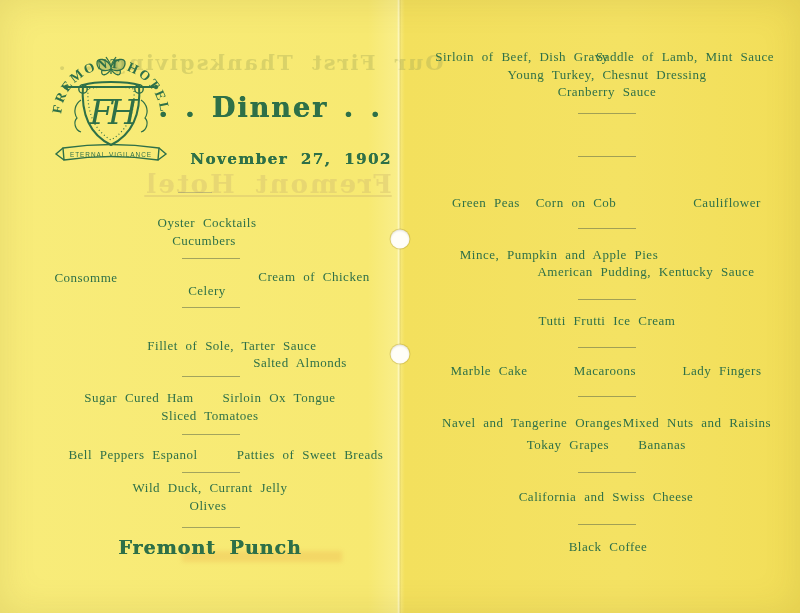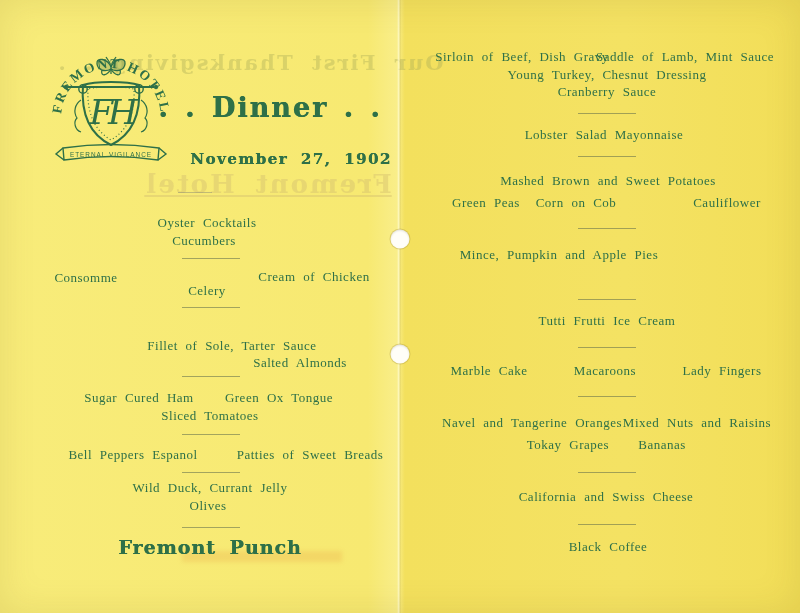--- a/index.html
+++ b/index.html
@@ -103,44 +103,43 @@
   <div class="mi" style="left:204px; top:241px;">Cucumbers</div>
   <div class="rule" style="left:211px; top:258px;"></div>
   <div class="mi" style="left:86px;  top:278px;">Consomme</div>
   <div class="mi" style="left:314px; top:277px;">Cream of Chicken</div>
   <div class="mi" style="left:207px; top:291px;">Celery</div>
   <div class="rule" style="left:211px; top:307px;"></div>
   <div class="mi" style="left:232px; top:346px;">Fillet of Sole, Tarter Sauce</div>
   <div class="mi" style="left:300px; top:363px;">Salted Almonds</div>
   <div class="rule" style="left:211px; top:376px;"></div>
   <div class="mi" style="left:139px; top:398px;">Sugar Cured Ham</div>
-  <div class="mi" style="left:279px; top:398px;">Green Ox Tongue</div>
+  <div class="mi" style="left:279px; top:398px;">Sirloin Ox Tongue</div>
   <div class="mi" style="left:210px; top:416px;">Sliced Tomatoes</div>
   <div class="rule" style="left:211px; top:434px;"></div>
   <div class="mi" style="left:133px; top:455px;">Bell Peppers Espanol</div>
   <div class="mi" style="left:281px; top:455px;margin-left:29px;">Patties of Sweet Breads</div>
   <div class="rule" style="left:211px; top:472px;"></div>
   <div class="mi" style="left:210px; top:488px;">Wild Duck, Currant Jelly</div>
   <div class="mi" style="left:208px; top:506px;">Olives</div>
   <div class="rule" style="left:211px; top:527px;"></div>
   <div class="mi bl punch" style="left:210px; top:547px;">Fremont Punch</div>
 
   <div class="mi" style="left:522px; top:57px;">Sirloin of Beef, Dish Gravy</div>
   <div class="mi" style="left:685px; top:57px;">Saddle of Lamb, Mint Sauce</div>
   <div class="mi" style="left:607px; top:75px;text-align:right;">Young Turkey, Chesnut Dressing</div>
   <div class="mi" style="left:607px; top:92px;">Cranberry Sauce</div>
   <div class="rule" style="left:607px; top:113px;"></div>
-  <div class="mi" style="left:604px; top:135px;">Lobster Salad Mayonnaise</div>
   <div class="rule" style="left:607px; top:156px;"></div>
-  <div class="mi" style="left:608px; top:181px;">Mashed Brown and Sweet Potatoes</div>
   <div class="mi" style="left:486px; top:203px;">Green Peas</div>
   <div class="mi" style="left:576px; top:203px;">Corn on Cob</div>
   <div class="mi" style="left:727px; top:203px;">Cauliflower</div>
   <div class="rule" style="left:607px; top:228px;"></div>
   <div class="mi" style="left:559px; top:255px;">Mince, Pumpkin and Apple Pies</div>
+  <div class="mi" style="left:646px; top:272px;">American Pudding, Kentucky Sauce</div>
   <div class="rule" style="left:607px; top:299px;"></div>
   <div class="mi" style="left:607px; top:321px;">Tutti Frutti Ice Cream</div>
   <div class="rule" style="left:607px; top:347px;"></div>
   <div class="mi" style="left:489px; top:371px;">Marble Cake</div>
   <div class="mi" style="left:605px; top:371px;">Macaroons</div>
   <div class="mi" style="left:722px; top:371px;">Lady Fingers</div>
   <div class="rule" style="left:607px; top:396px;"></div>
   <div class="mi" style="left:532px; top:423px;">Navel and Tangerine Oranges</div>
   <div class="mi" style="left:697px; top:423px;">Mixed Nuts and Raisins</div>
   <div class="mi" style="left:568px; top:445px;">Tokay Grapes</div>

